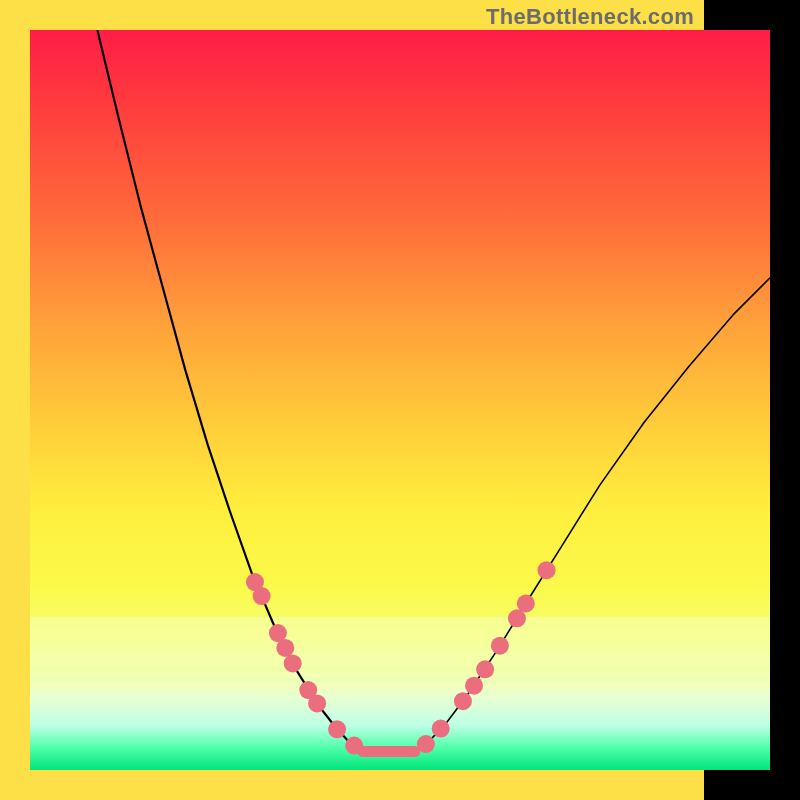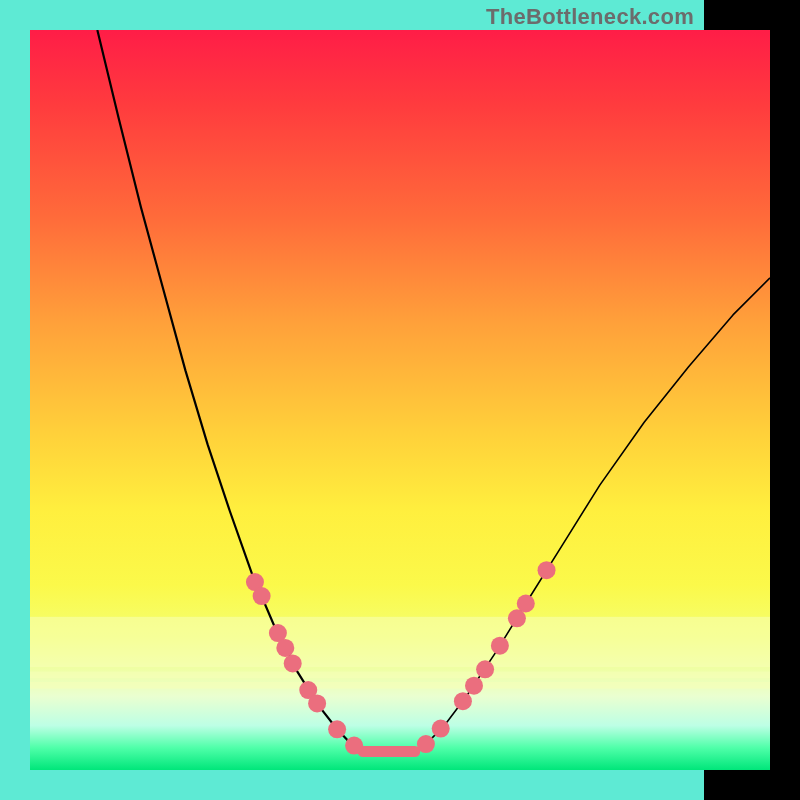--- a/index.html
+++ b/index.html
@@ -7,21 +7,21 @@
     padding: 0;
     width: 800px;
     height: 800px;
     background: #000000;
     overflow: hidden;
   }
   .stage {
     position: relative;
     width: 704px;
     height: 800px;
-    background: #5eead4;
+    background: #fde047;
   }
   .plot-area {
     position: absolute;
     left: 30px;
     top: 30px;
     width: 740px;
     height: 740px;
     background: linear-gradient(to bottom,
       #ff1d47 0%,
       #ff3b3e 10%,

